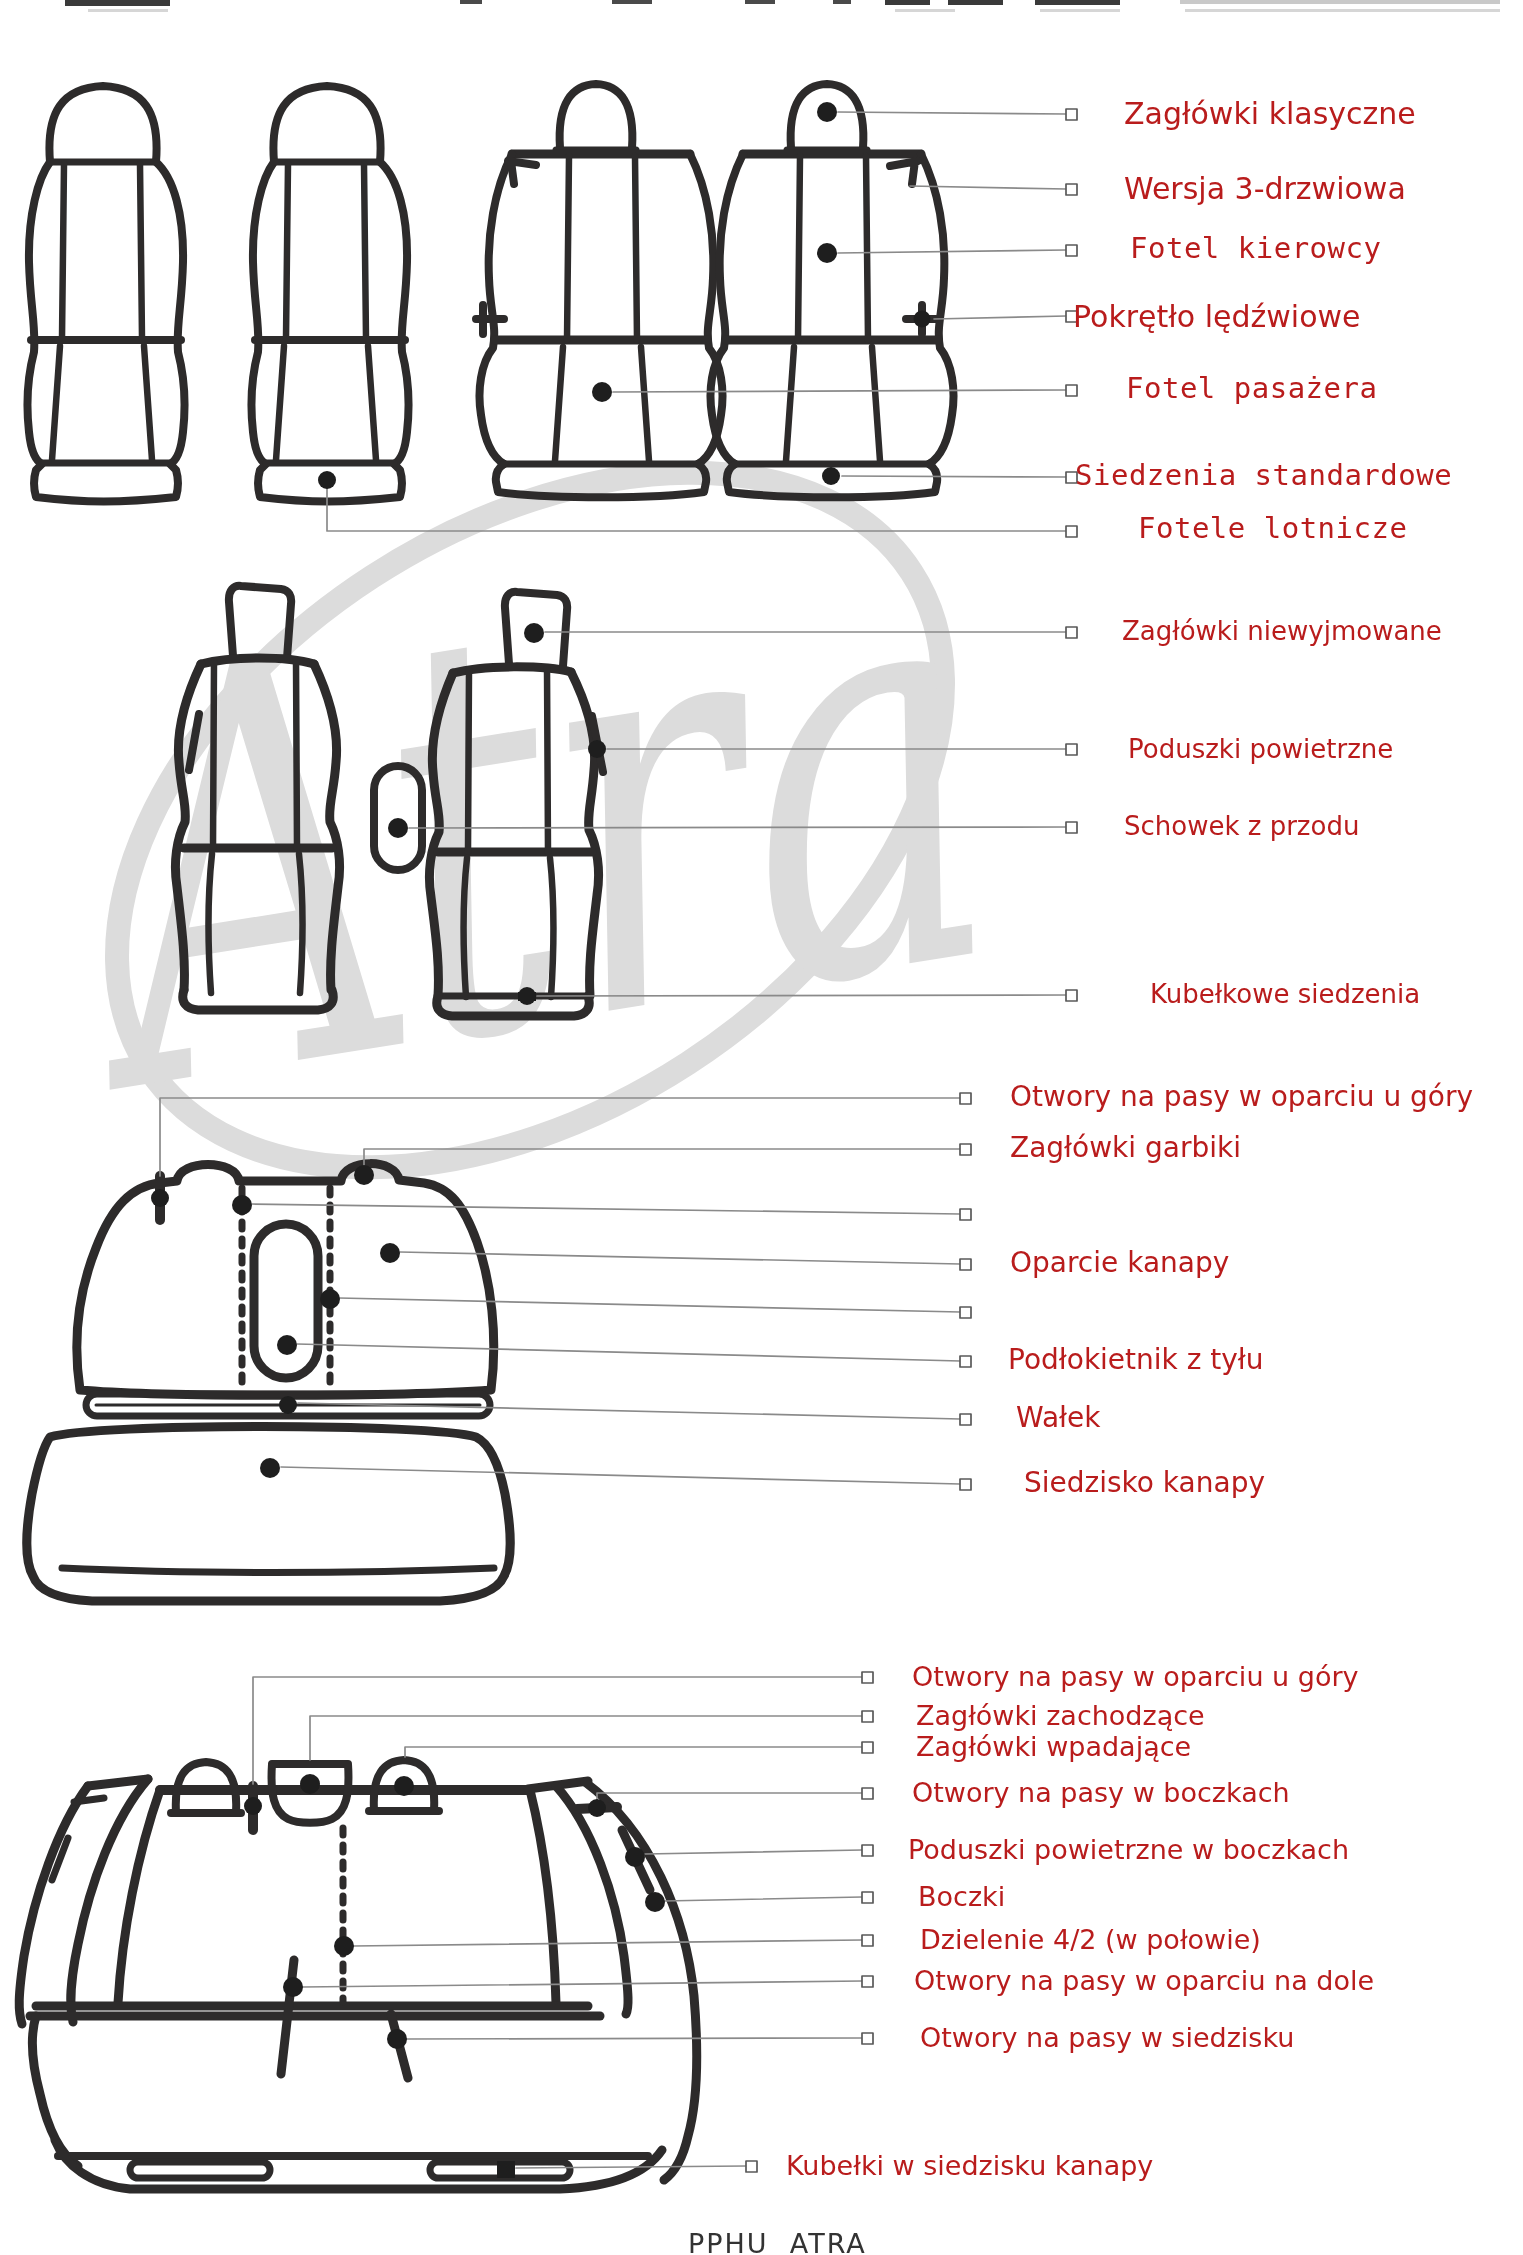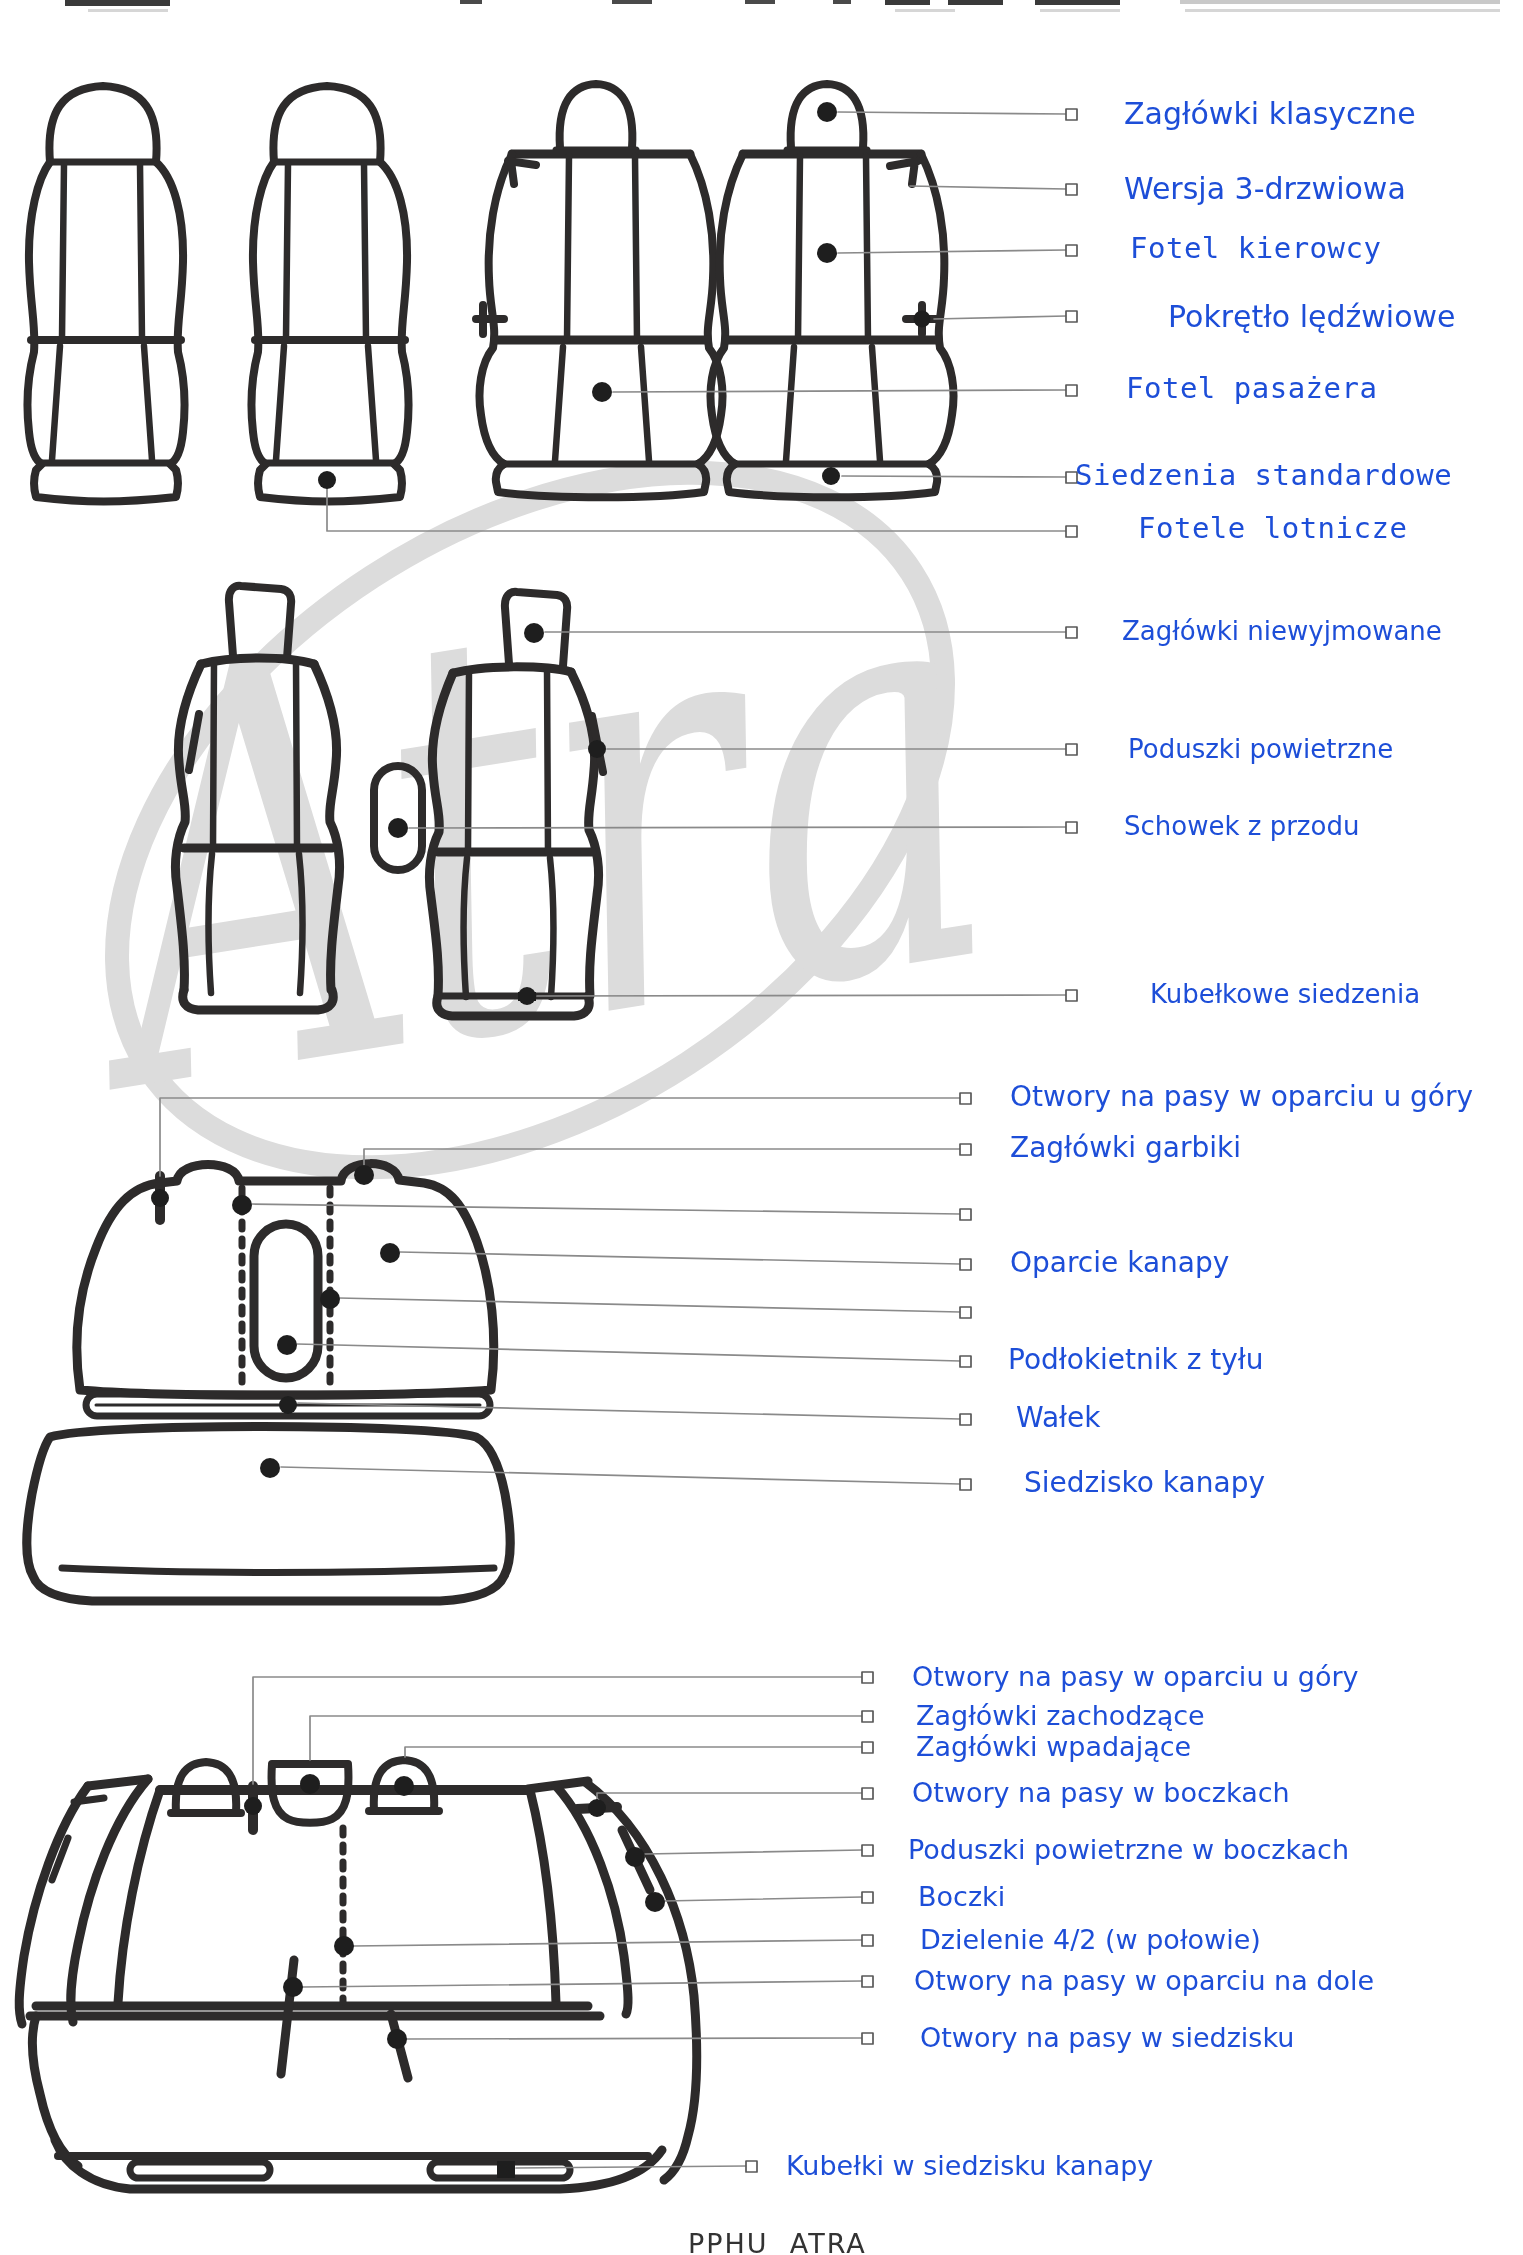--- a/index.html
+++ b/index.html
@@ -3,21 +3,21 @@
 <meta charset="utf-8">
 <style>
   html,body{margin:0;padding:0;background:#ffffff;}
   #stage{
     position:relative;width:1523px;height:2255px;background:#ffffff;overflow:hidden;
     font-family:"DejaVu Sans","Liberation Sans",sans-serif;
   }
   #art{position:absolute;left:0;top:0;width:1523px;height:2255px;}
   .label{
     position:absolute;transform:translateY(-52%);
-    color:#1d4ed8;white-space:nowrap;line-height:1.1;
+    color:#b91c1c;white-space:nowrap;line-height:1.1;
     font-family:"DejaVu Sans","Liberation Sans",sans-serif;
   }
   .s1{font-size:30px;}
   .s2{font-size:26px;}
   .s3{font-size:28px;}
   .s4{font-size:27px;}
   .mono{font-family:"DejaVu Sans Mono","Liberation Mono",monospace;font-size:29px;letter-spacing:.5px;}
   .footer{
     position:absolute;left:688px;top:2228px;font-size:27px;color:#333;
     letter-spacing:2px;white-space:pre;font-family:"DejaVu Sans","Liberation Sans",sans-serif;
@@ -311,21 +311,21 @@
     <circle cx="655" cy="1902" r="10"></circle>
     <circle cx="344" cy="1946" r="10"></circle>
     <circle cx="293" cy="1987" r="10"></circle>
     <circle cx="397" cy="2039" r="10"></circle>
   </g>
 </svg>
 
 <div class="label s1" style="left:1124px;top:114px">Zagłówki klasyczne</div>
 <div class="label s1" style="left:1124px;top:189px">Wersja 3-drzwiowa</div>
 <div class="label s1 mono" style="left:1130px;top:250px">Fotel kierowcy</div>
-<div class="label s1" style="left:1168px;top:317px">Pokrętło lędźwiowe</div>
+<div class="label s1" style="left:1073px;top:317px">Pokrętło lędźwiowe</div>
 <div class="label s1 mono" style="left:1126px;top:390px">Fotel pasażera</div>
 <div class="label s1 mono" style="left:1075px;top:477px">Siedzenia standardowe</div>
 <div class="label s1 mono" style="left:1138px;top:530px">Fotele lotnicze</div>
 
 <div class="label s2" style="left:1122px;top:632px">Zagłówki niewyjmowane</div>
 <div class="label s2" style="left:1128px;top:750px">Poduszki powietrzne</div>
 <div class="label s2" style="left:1124px;top:827px">Schowek z przodu</div>
 <div class="label s2" style="left:1150px;top:995px">Kubełkowe siedzenia</div>
 
 <div class="label s3" style="left:1010px;top:1098px">Otwory na pasy w oparciu u góry</div>

